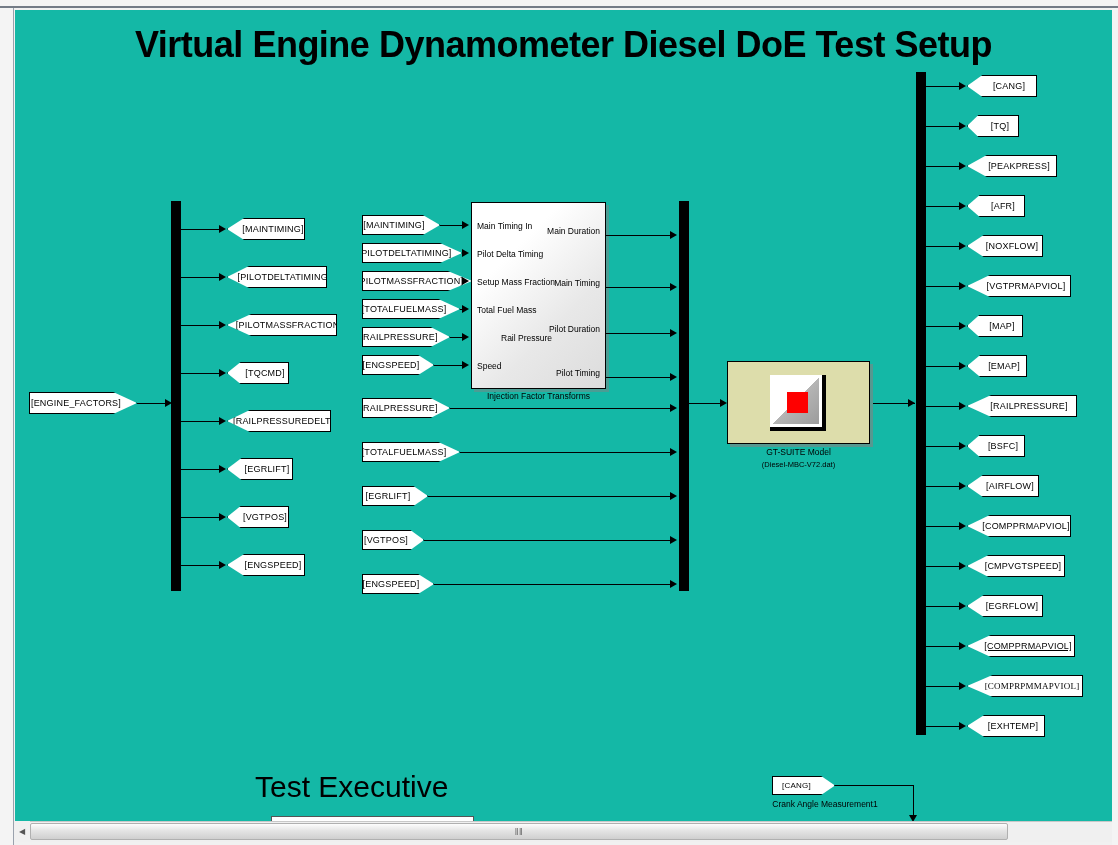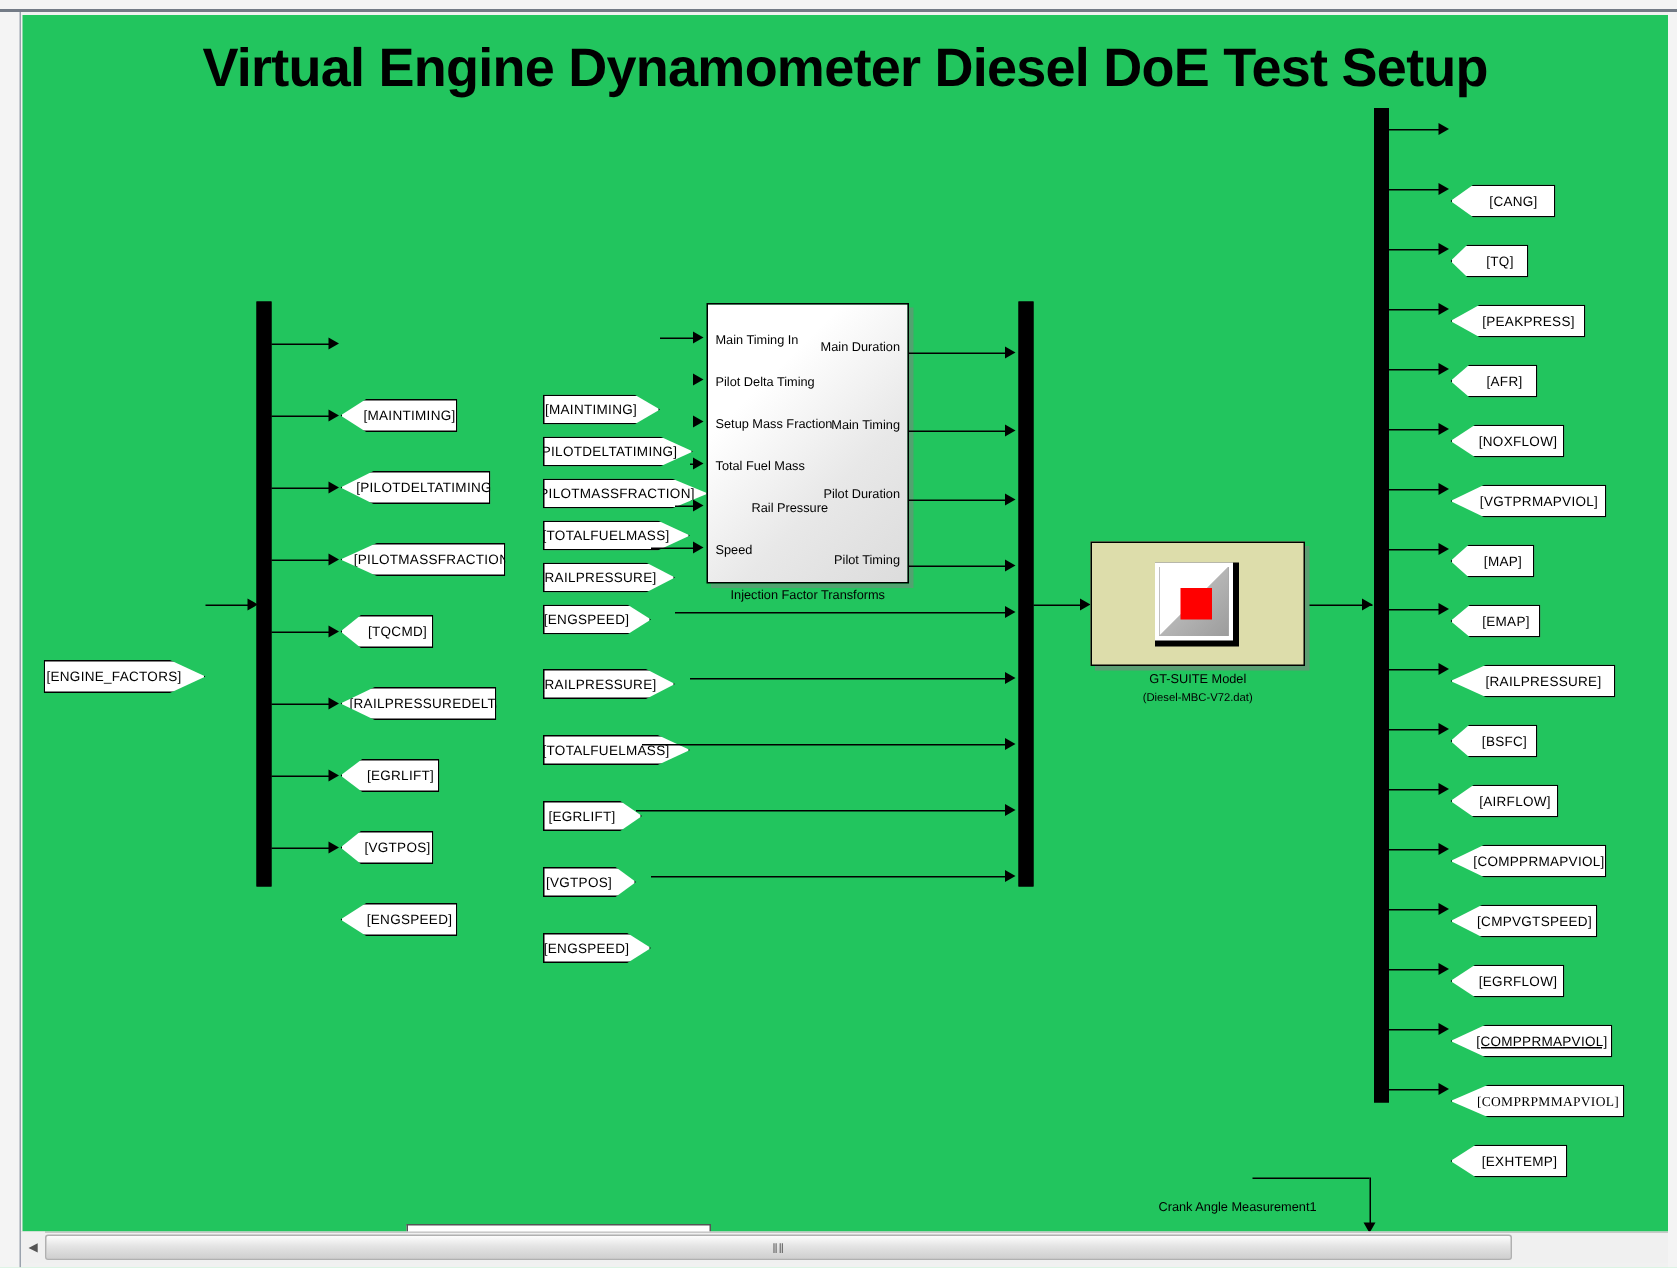--- a/index.html
+++ b/index.html
@@ -31,21 +31,21 @@
     border-right: 1px solid #9aa2ad;
   }
   #right-strip {
     position: absolute; right: 0; top: 8px; width: 6px; height: 837px;
     background: #f4f4f4;
   }
   #canvas {
     position: absolute;
     left: 15px; top: 10px;
     width: 1097px; height: 812px;
-    background: #22c55e;
+    background: #14b8a6;
     overflow: hidden;
   }
 
   
   .diagram-title {
     position: absolute;
     font-family: "Liberation Sans", sans-serif;
     font-weight: bold;
     white-space: nowrap;
     color: #000;
@@ -75,21 +75,20 @@
     display: flex;
     align-items: center;
     justify-content: center;
     font-size: 9px;
     font-family: "Liberation Sans", sans-serif;
     color: #000;
     white-space: nowrap;
     letter-spacing: 0.2px;
     border: 1.1px solid #000;
     filter: drop-shadow(2px 2px 0px rgba(120,120,120,0.55));
-    margin-top: 48px;
   }
   
   .tag-from {
     clip-path: polygon(0 0, 78% 0, 100% 50%, 78% 100%, 0 100%);
     padding-right: 14px;
   }
   
   .tag-goto {
     clip-path: polygon(22% 0, 100% 0, 100% 100%, 22% 100%, 0 50%);
     padding-left: 14px;
@@ -210,20 +209,21 @@
 <div id="app">
   <div id="win-frame"></div>
   <div id="top-strip"></div>
   <div id="left-strip"></div>
   <div id="right-strip"></div>
 
   <div id="canvas">
 
     <div class="diagram-title" id="main-title">Virtual Engine Dynamometer Diesel DoE Test Setup</div>
 
+    <div class="diagram-title" id="subtitle-exec">Test Executive</div>
 
     <div class="tagblock tag-from" id="engine-factors-tag" style="left:14px; top:382px; width:108px; height:22px;">[ENGINE_FACTORS]</div>
     <div class="wire-h" style="left:122px; top:393px; width:33px;"></div>
     <div class="arrow-r" style="left:150px; top:389px;"></div>
 
     <div class="busbar" id="left-busbar" style="left:156px; top:191px; width:10px; height:390px;"></div>
 
     <div id="left-wires">
         <div class="wire-h" style="left:166px; top:219px; width:40px;"></div>
         <div class="arrow-r" style="left:204px; top:215px;"></div>

